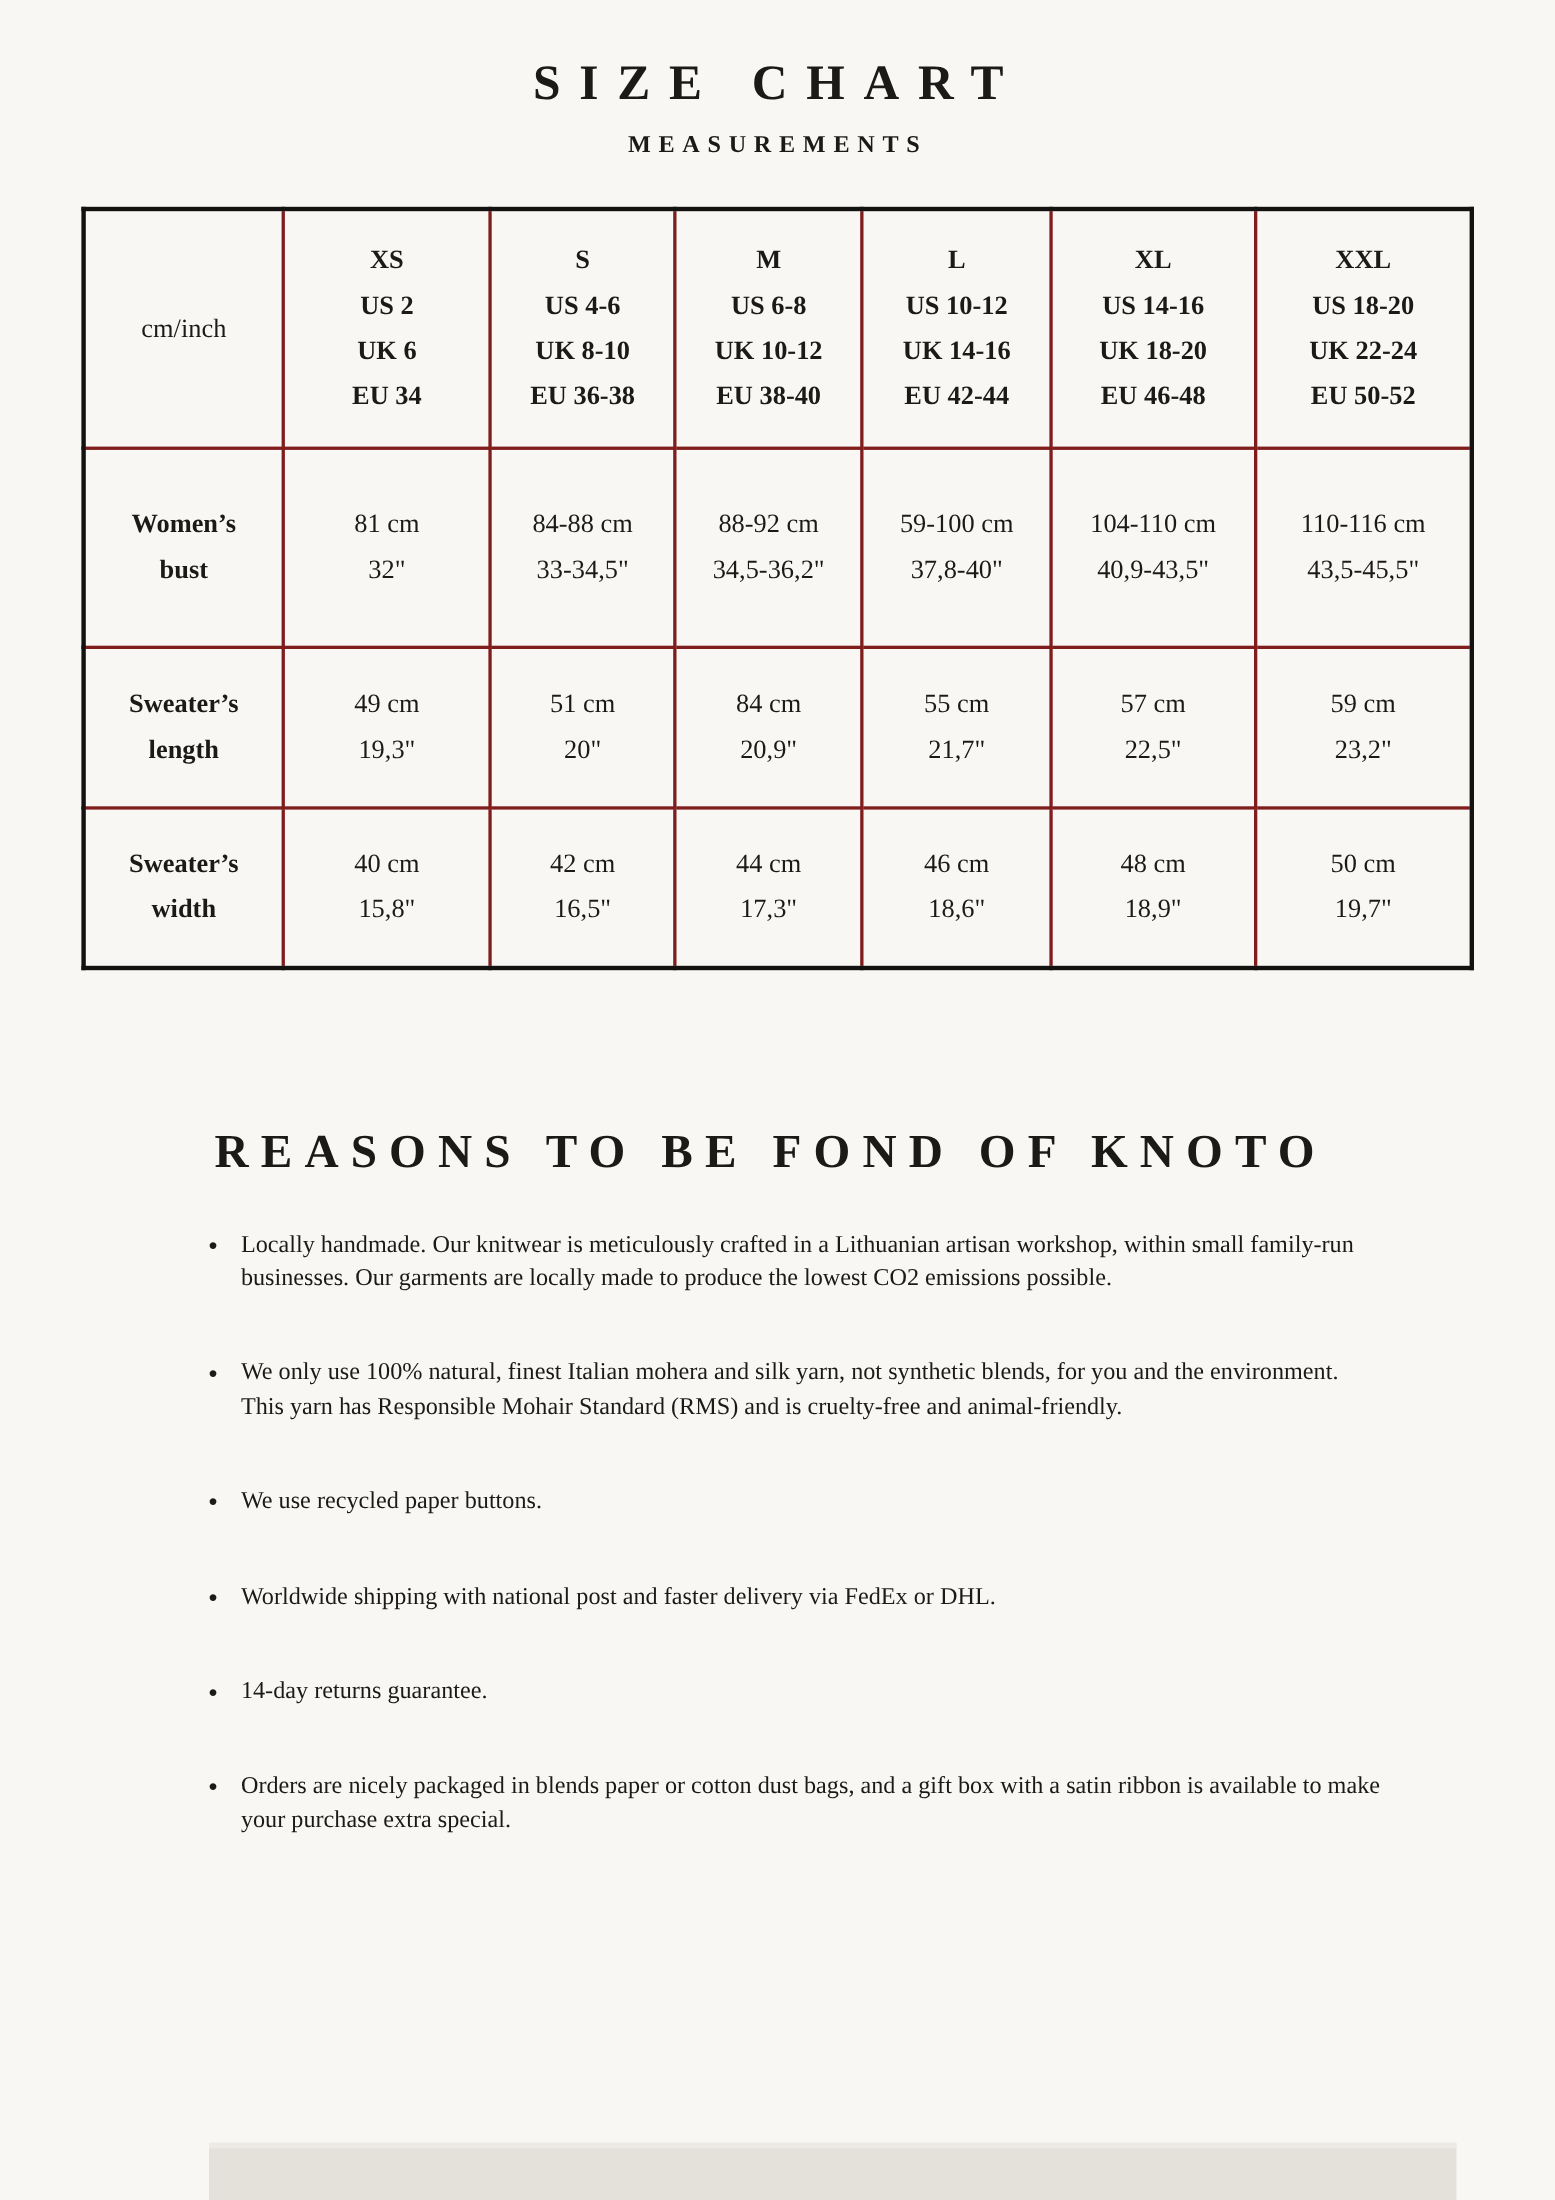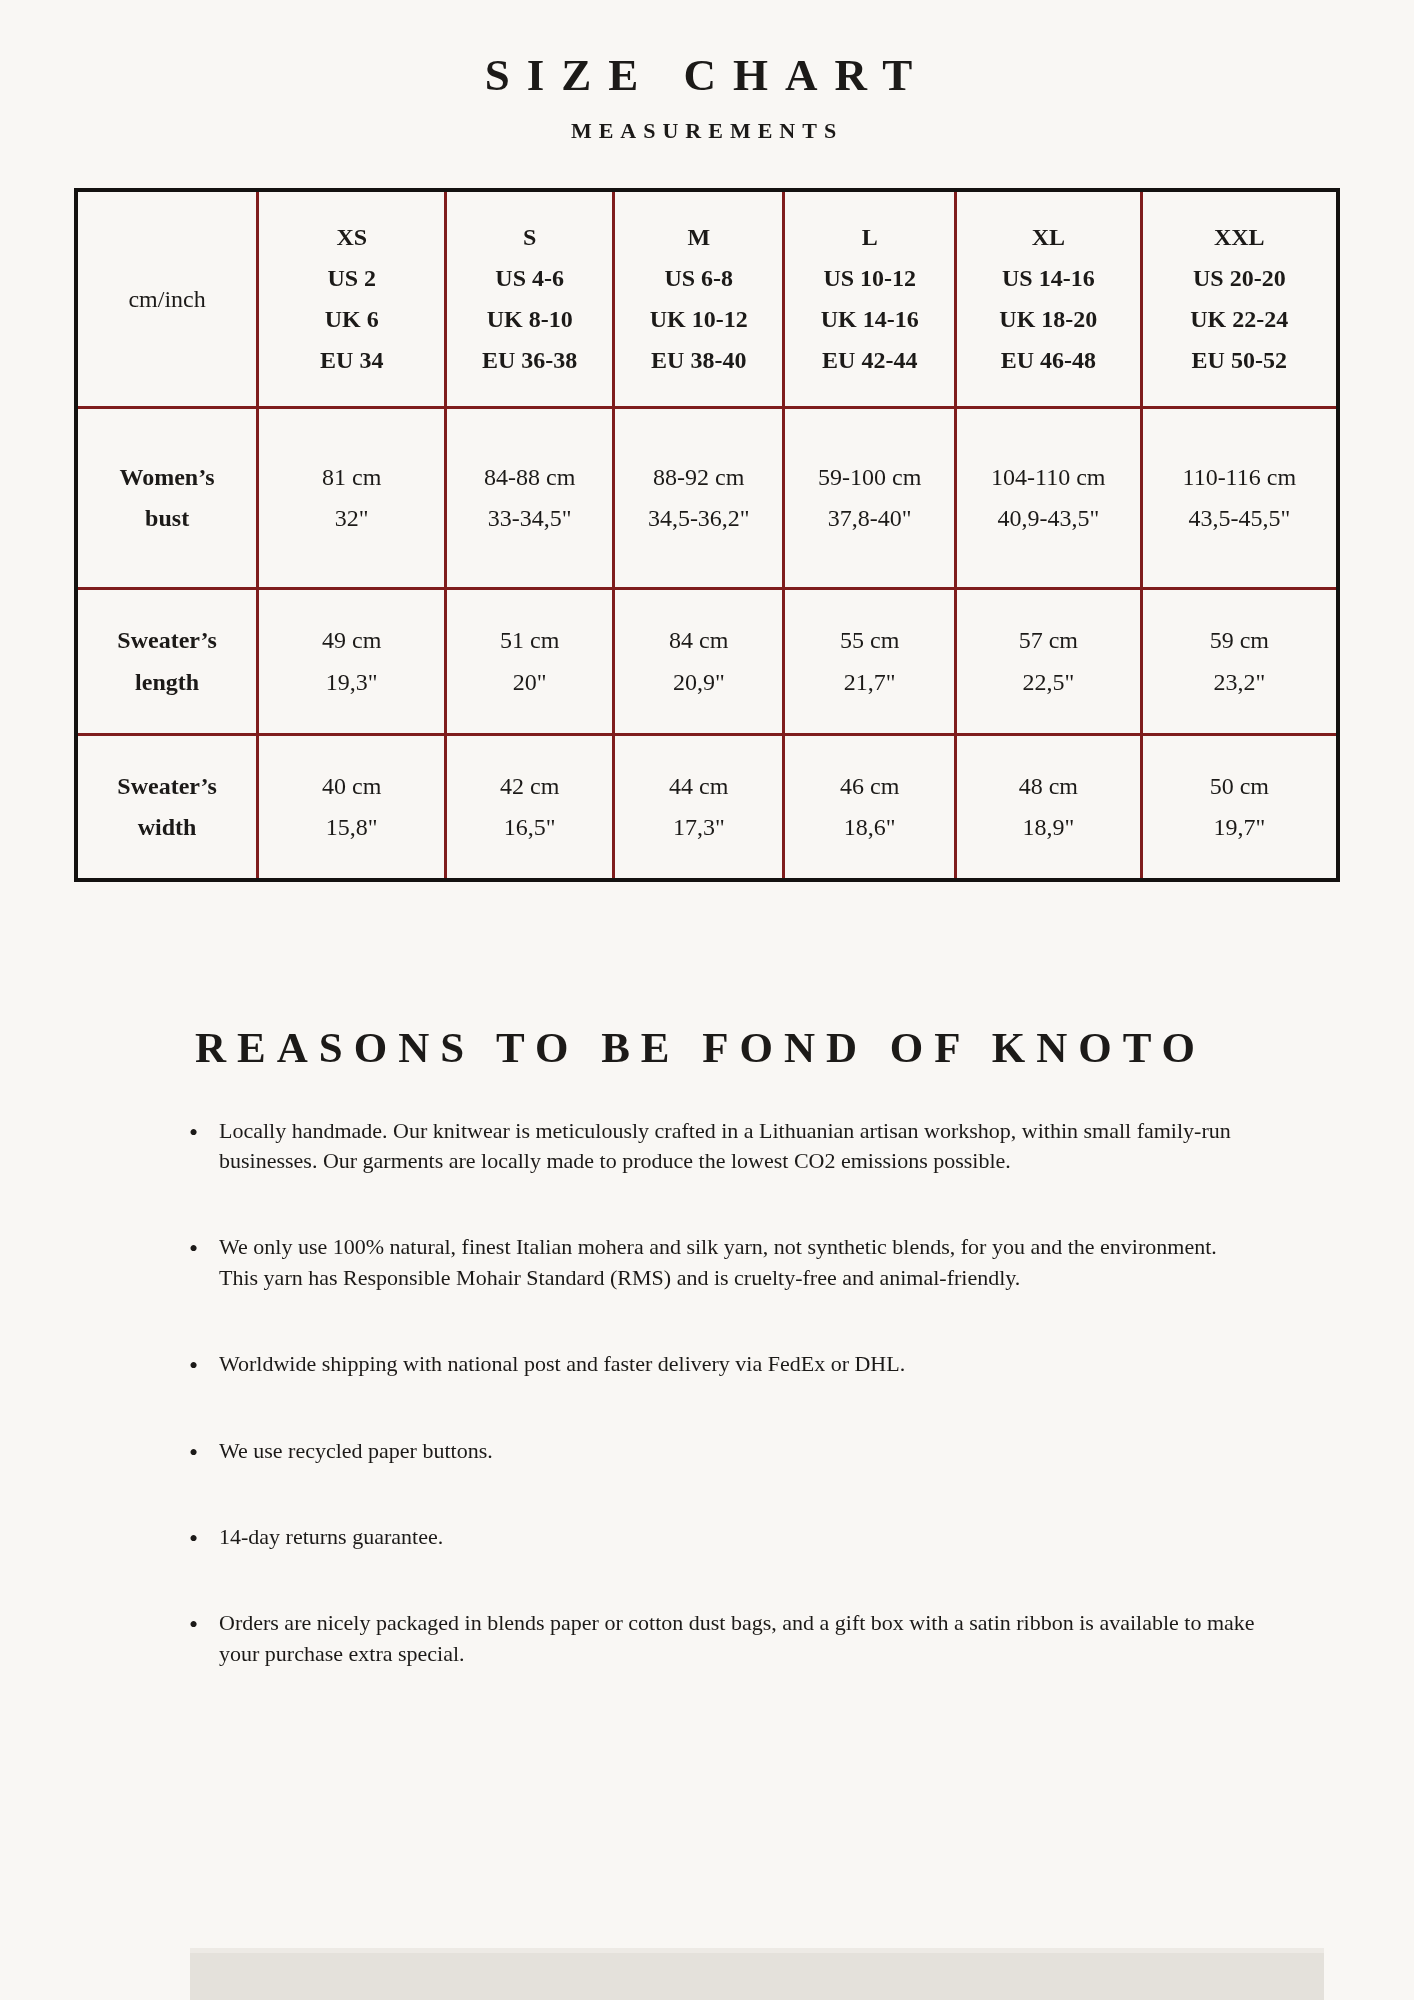--- a/index.html
+++ b/index.html
@@ -138,21 +138,21 @@
           <span class="cell-line">EU 42-44</span>
         </td>
         <td class="size-head">
           <span class="cell-line">XL</span>
           <span class="cell-line">US 14-16</span>
           <span class="cell-line">UK 18-20</span>
           <span class="cell-line">EU 46-48</span>
         </td>
         <td class="size-head">
           <span class="cell-line">XXL</span>
-          <span class="cell-line">US 20-20</span>
+          <span class="cell-line">US 18-20</span>
           <span class="cell-line">UK 22-24</span>
           <span class="cell-line">EU 50-52</span>
         </td>
       </tr>
 
       <tr class="row-bust">
         <td class="row-label">
           <span class="cell-line">Women’s</span>
           <span class="cell-line">bust</span>
         </td>
@@ -244,22 +244,22 @@
         </td>
       </tr>
     </tbody>
   </table>
 
   <div class="reasons">
     <div class="reasons-heading">REASONS TO BE FOND OF KNOTO</div>
     <ul class="reasons-list">
       <li>Locally handmade. Our knitwear is meticulously crafted in a Lithuanian artisan workshop, within small family-run businesses. Our garments are locally made to produce the lowest CO2 emissions possible.</li>
       <li>We only use 100% natural, finest Italian mohera and silk yarn, not synthetic blends, for you and the environment. This yarn has Responsible Mohair Standard (RMS) and is cruelty-free and animal-friendly.</li>
+      <li>We use recycled paper buttons.</li>
       <li>Worldwide shipping with national post and faster delivery via FedEx or DHL.</li>
-      <li>We use recycled paper buttons.</li>
       <li>14-day returns guarantee.</li>
       <li>Orders are nicely packaged in blends paper or cotton dust bags, and a gift box with a satin ribbon is available to make your purchase extra special.</li>
     </ul>
   </div>
 
   <div class="footer-strip"></div>
 
 </div>
 
 </body></html>

